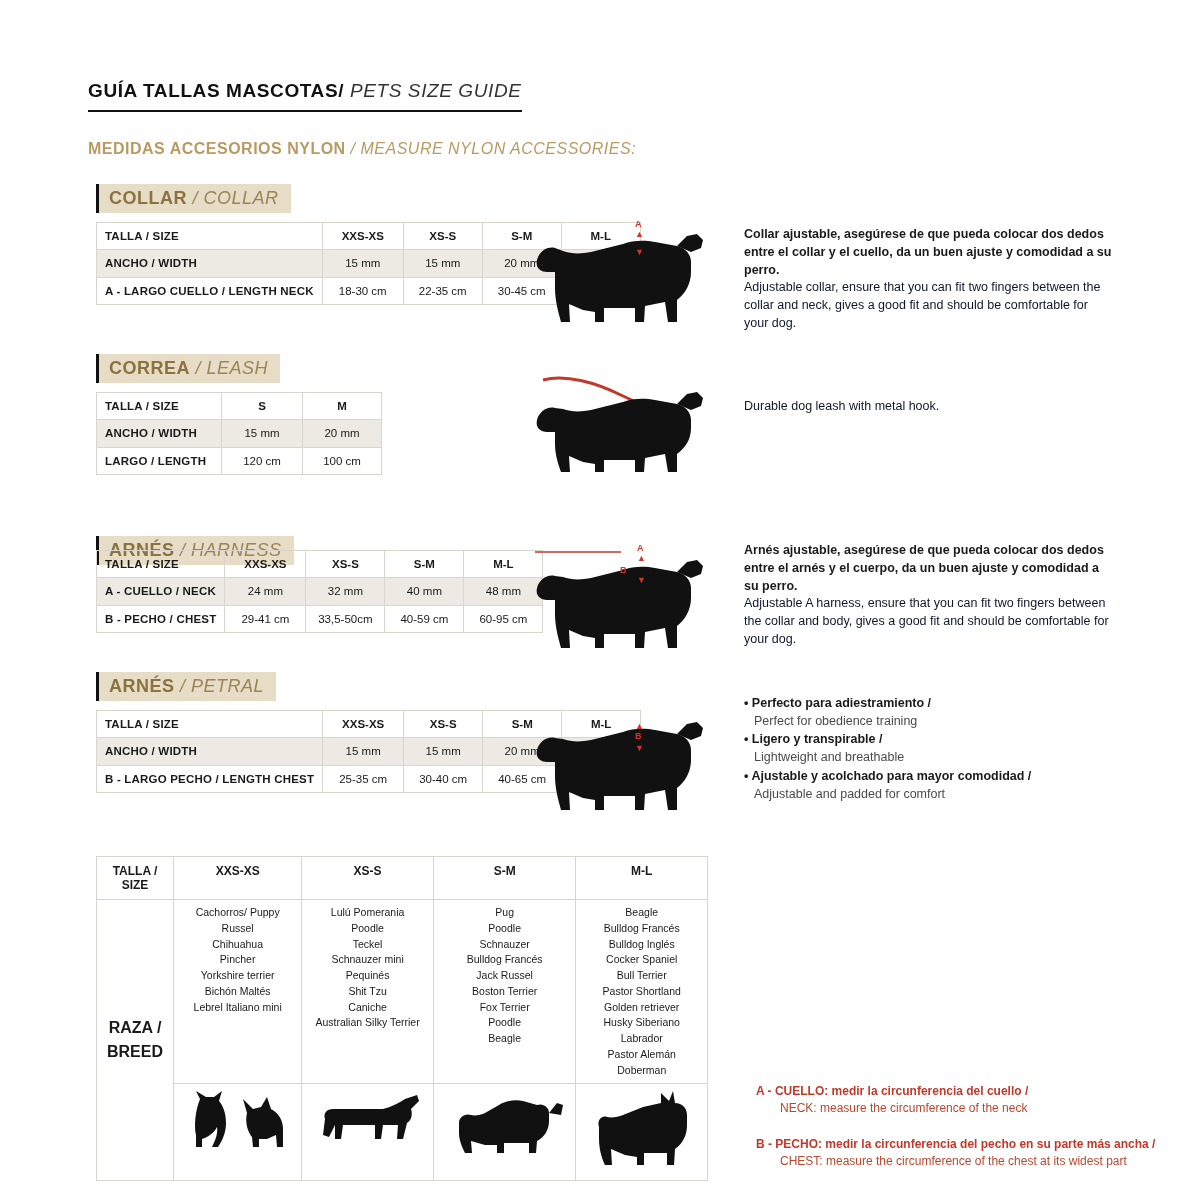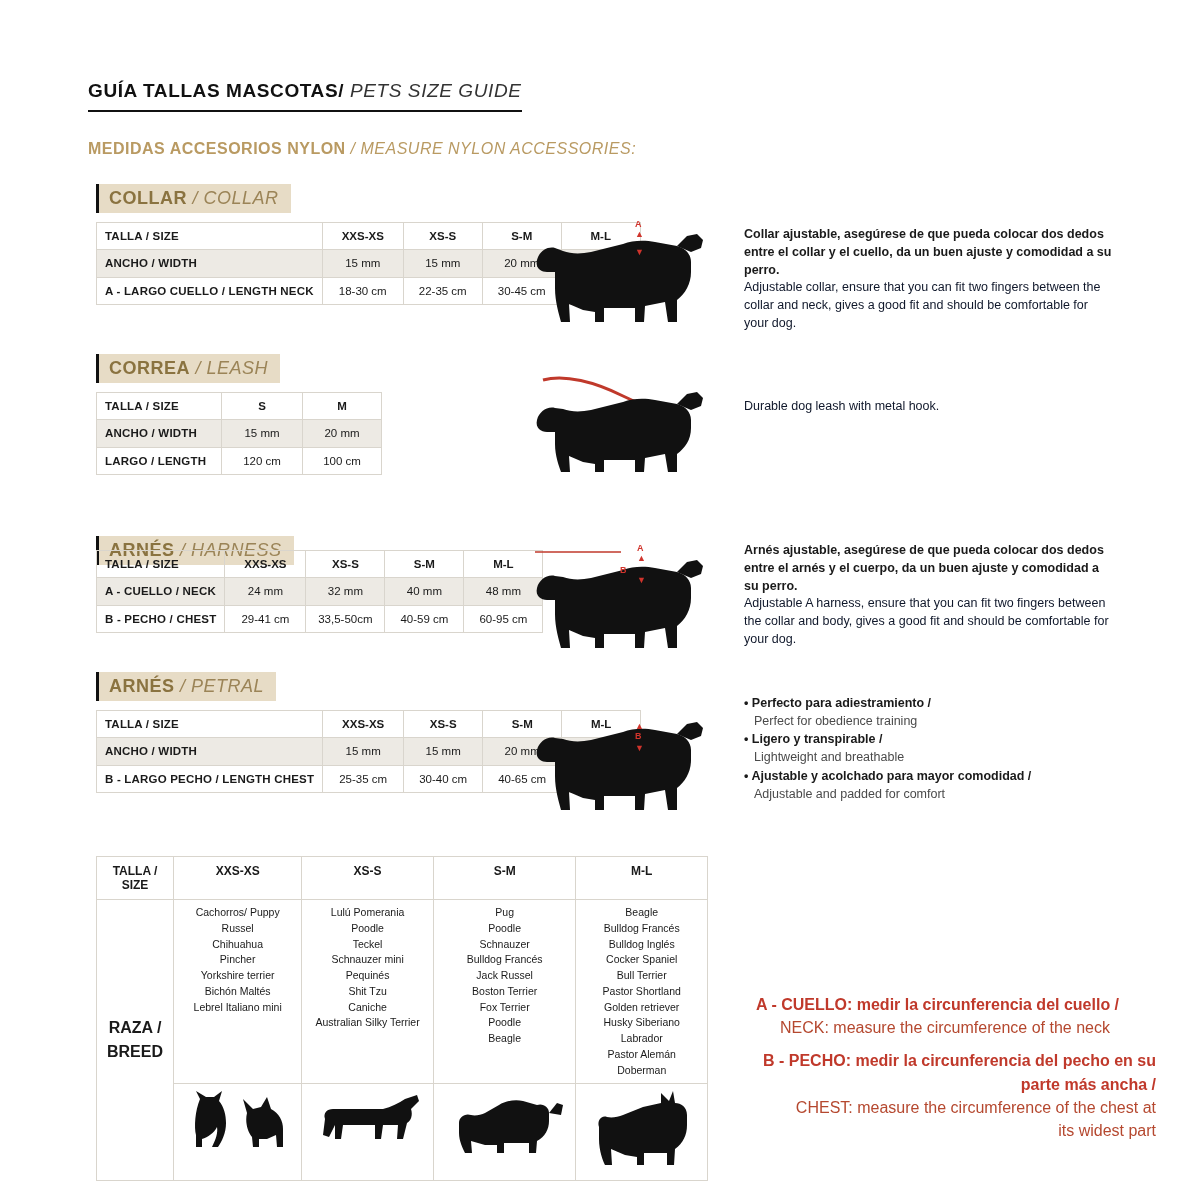--- a/index.html
+++ b/index.html
@@ -93,22 +93,22 @@
   table.breed td.head{font-weight:700;font-size:12px;padding:7px 4px;}
   table.breed td.rowlbl{
     font-weight:700;font-size:16px;vertical-align:middle;width:68px;
     line-height:1.5;
   }
   .breedlist{line-height:1.5;font-size:10.5px;}
   .silrow td{height:86px;vertical-align:bottom;padding-bottom:4px;}
 
   
   .footnote{
-    position:absolute;left:756px;top:993px;width:400px;
-    font-size:16px;line-height:1.45;color:#c0392b;
+    position:absolute;left:756px;top:1083px;width:400px;
+    font-size:12px;line-height:1.45;color:#c0392b;
   }
   .footnote .es{font-weight:700;}
   .footnote .en{display:block;margin-left:24px;color:#b5482f;font-style:normal;}
 
   
   .illus{position:absolute;}
   .mini{display:inline-block;vertical-align:bottom;}
   .redmark{position:absolute;color:#d0342c;font-size:9px;font-weight:700;line-height:1.05;letter-spacing:.5px;}
 </style>
 </head>
@@ -399,19 +399,19 @@
       </td>
     </tr>
   </tbody>
     </table>
 
   <div class="footnote">
     <div>
       <span class="es">A - CUELLO: medir la circunferencia del cuello /</span>
       <span class="en">NECK: measure the circumference of the neck</span>
     </div>
-    <div style="margin-top:10px;text-align:right;">
+    <div style="margin-top:18px;">
       <span class="es">B - PECHO: medir la circunferencia del pecho en su parte más ancha /</span>
       <span class="en">CHEST: measure the circumference of the chest at its widest part</span>
     </div>
   </div>
 
 </div>
 
 </body></html>

